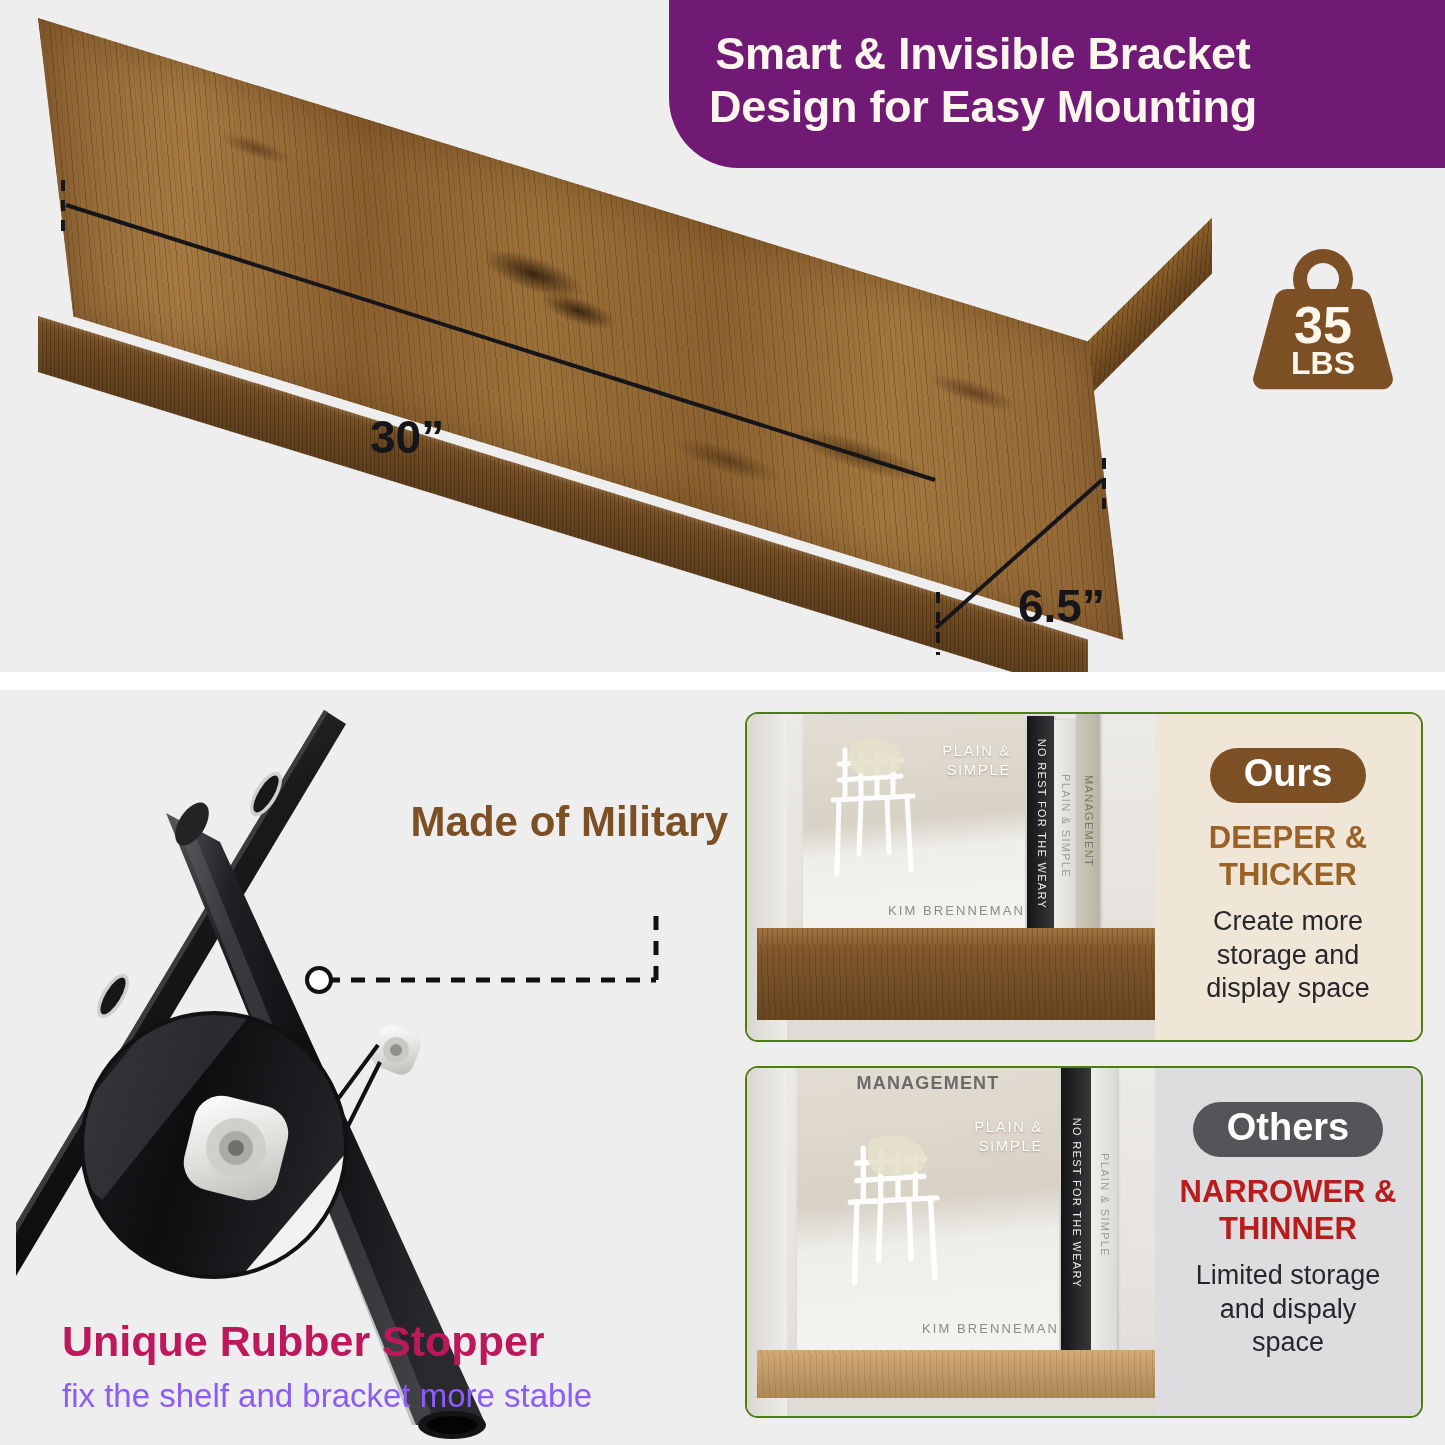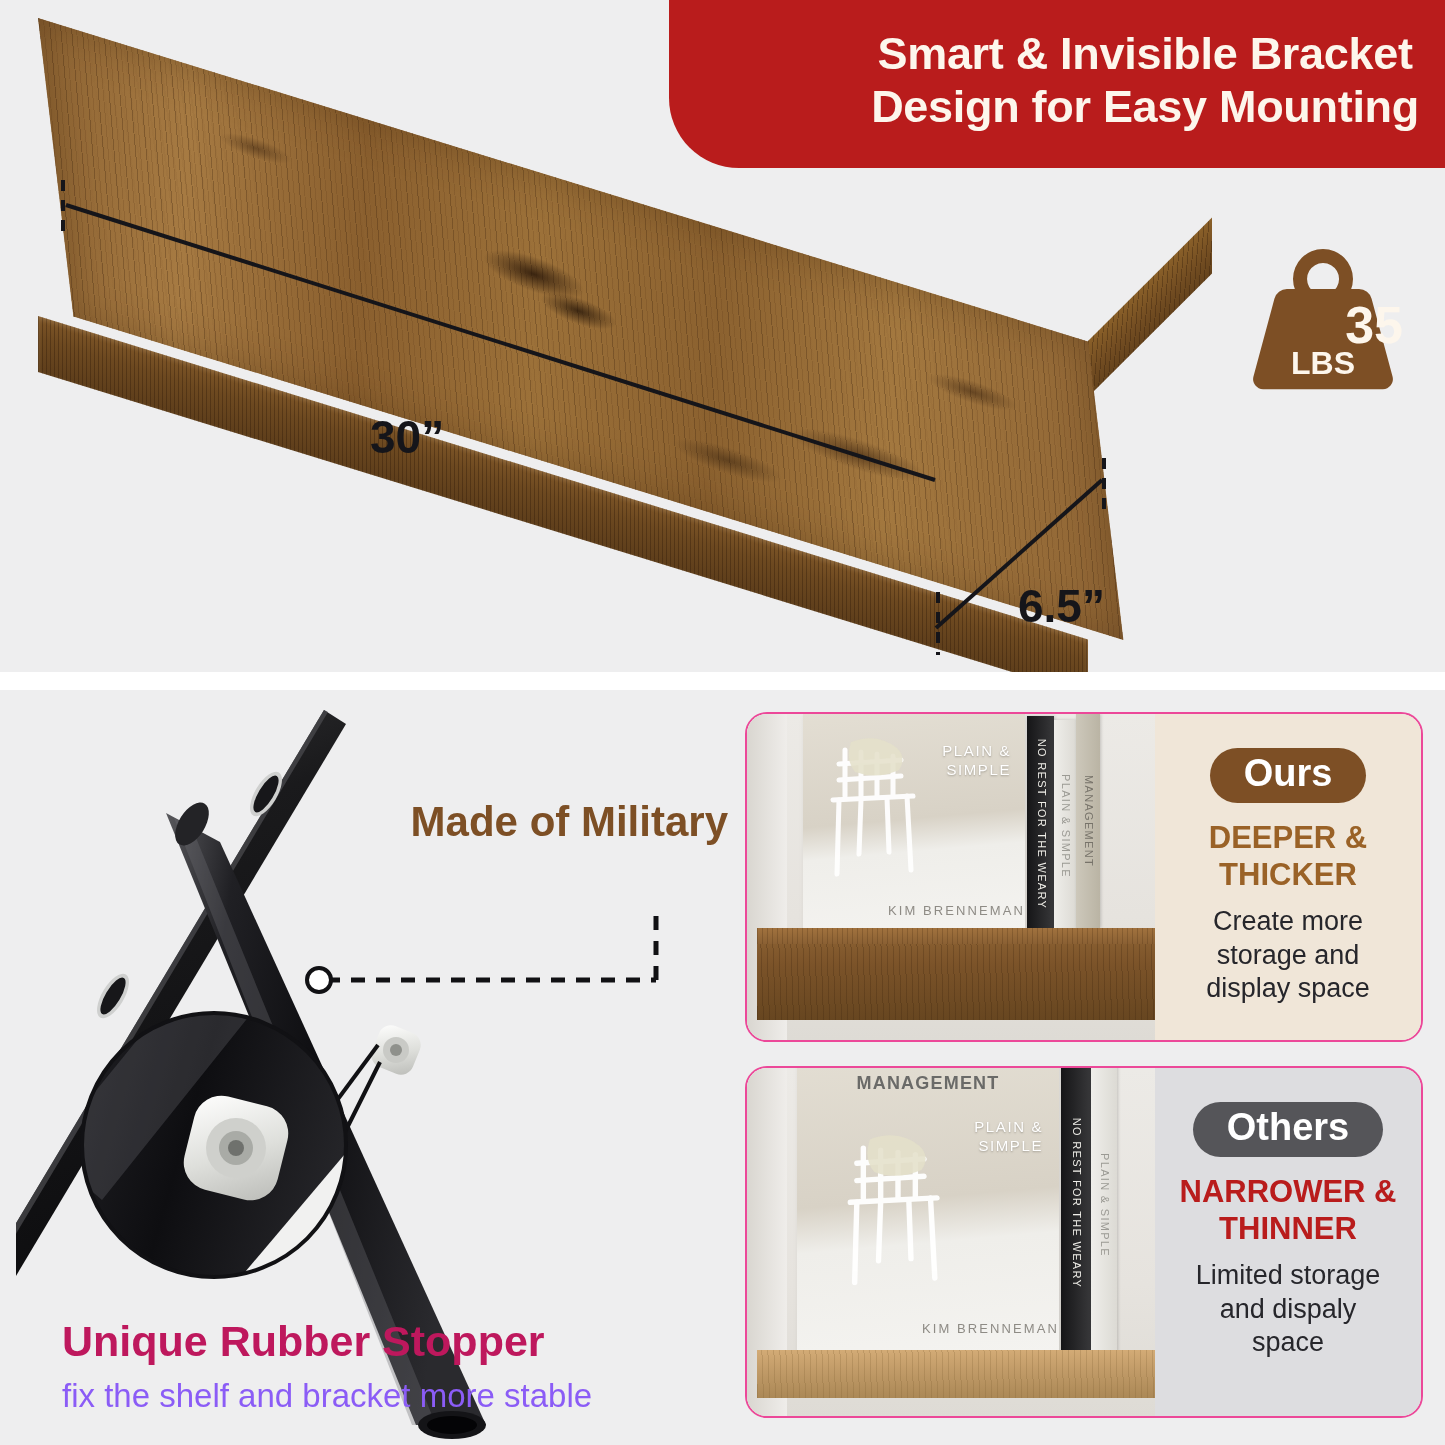--- a/index.html
+++ b/index.html
@@ -27,25 +27,25 @@
     background: #eeeeef;
     overflow: hidden;
   }
 
   
   .banner {
     position: absolute;
     right: 0; top: 0;
     width: 776px;
     height: 168px;
-    background: #b91c1c;
+    background: #701a75;
     border-bottom-left-radius: 70px;
     display: flex;
     align-items: center;
-    justify-content: flex-end;
+    justify-content: flex-start;
     padding: 0 26px 8px 40px;
   }
   .banner-text {
     color: #fdf6ec;
     font-size: 45px;
     font-weight: 700;
     line-height: 1.18;
     text-align: center;
     letter-spacing: -0.3px;
   }
@@ -137,21 +137,21 @@
     position: absolute;
     left: 1243px;
     top: 243px;
     width: 160px;
     height: 152px;
   }
   .wb-num {
     position: absolute;
     left: 0; right: 0;
     top: 56px;
-    text-align: right;
+    text-align: center;
     font-size: 52px;
     font-weight: 700;
     color: #fdf6ec;
     line-height: 1;
   }
   .wb-unit {
     position: absolute;
     left: 0; right: 0;
     top: 104px;
     text-align: center;
@@ -204,22 +204,22 @@
     top: 688px;
     color: #8b5cf6;
     font-size: 33px;
     font-weight: 400;
     line-height: 1.1;
   }
 
   
   .compare-card {
     position: absolute;
-    border: 2px solid #ec4899;
-    border-radius: 22px;
+    border: 2px solid #4d7c0f;
+    border-radius: 13px;
     overflow: hidden;
     display: flex;
   }
   .compare-card.ours   { left: 745px; top: 22px;  width: 678px; height: 330px; }
   .compare-card.others { left: 745px; top: 376px; width: 678px; height: 352px; }
 
   .cc-photo {
     position: relative;
     width: 408px;
     height: 100%;

